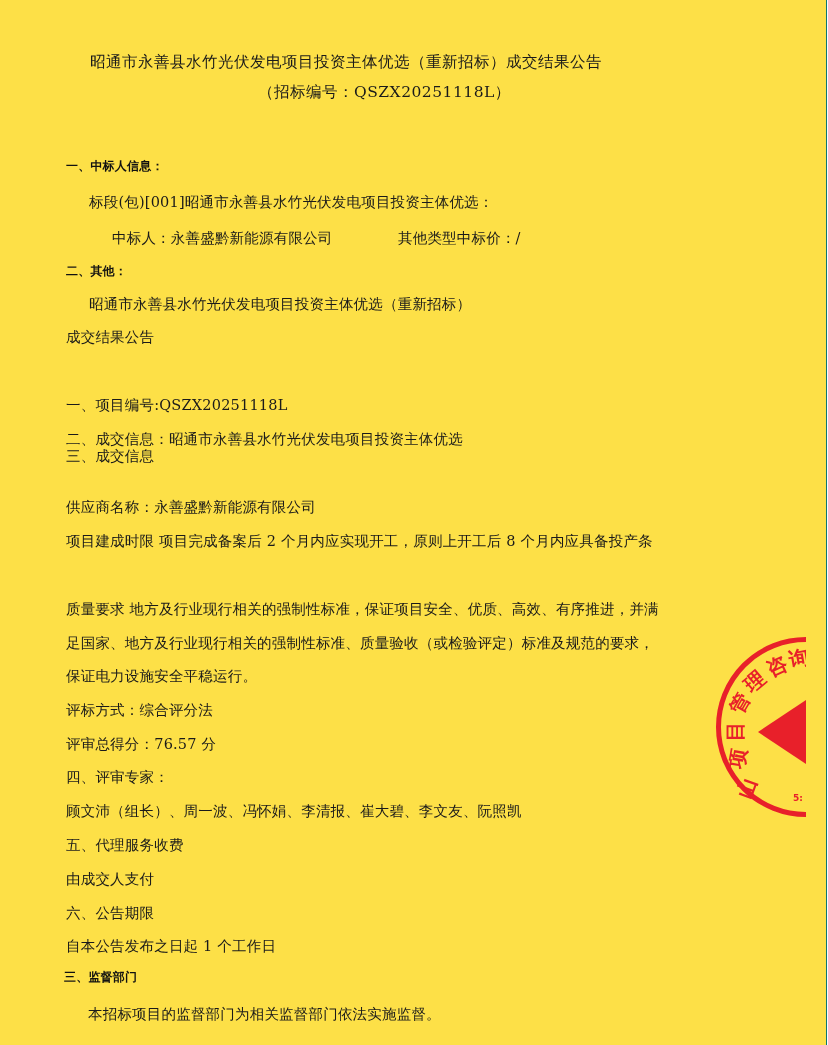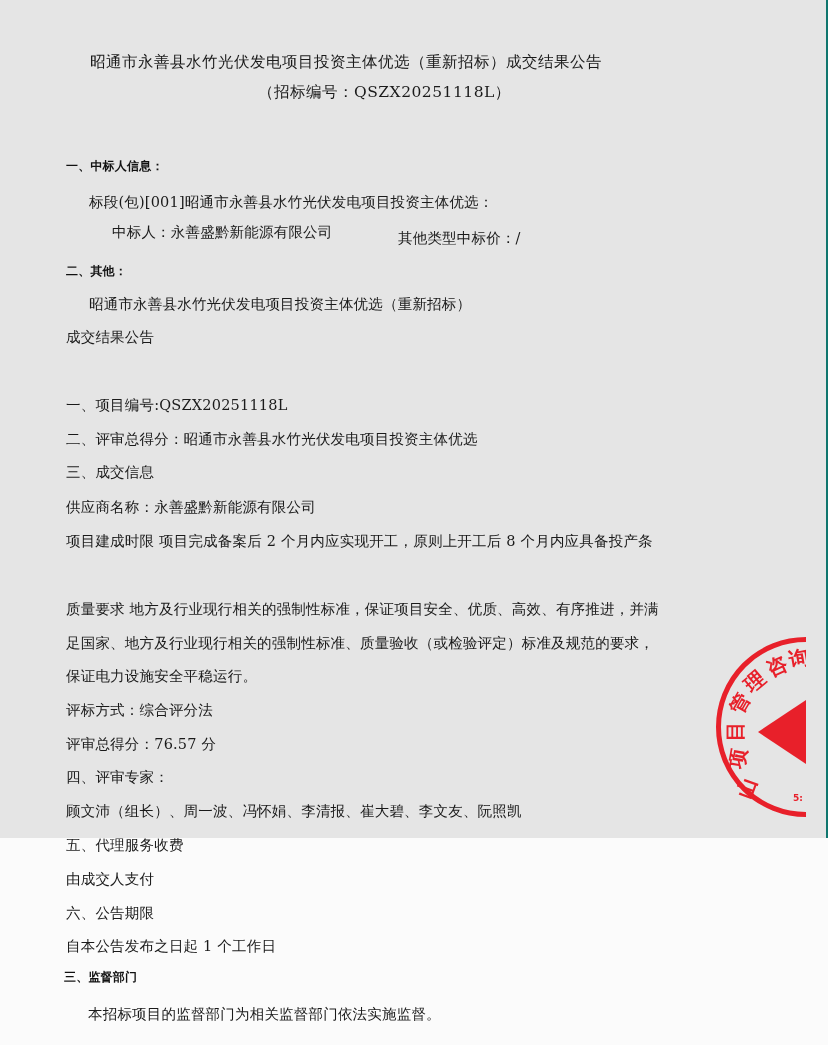--- a/index.html
+++ b/index.html
@@ -4,23 +4,23 @@
 <style>
   html, body { margin: 0; padding: 0; }
   body {
     width: 828px; height: 1045px; overflow: hidden;
     background: #fbfbfb;
     font-family: "DejaVu Serif", "Liberation Serif", serif;
     color: #1a1a1a;
     position: relative;
   }
   .page {
-    position: absolute; left: 0; top: 0; width: 826px; height: 838px;
-    background: #e5e5e5;
-    border-right: 3px solid #0f766e;
+    position: absolute; left: 0; top: 0; width: 826px; height: 1045px;
+    background: #fde047;
+    border-right: 1px solid #0f766e;
   }
   .line { position: absolute; white-space: nowrap; font-size: 14.5px; letter-spacing: 0.2px; }
   .title { font-size: 15.5px; letter-spacing: 0.5px; }
   .h { font-family: "DejaVu Sans", "Liberation Sans", sans-serif; font-weight: bold; font-size: 12px; color: #111; }
   .stamp {
     position: absolute; left: 716px; top: 637px; width: 180px; height: 180px;
     border: 5px solid #e8202a; border-radius: 50%;
     box-sizing: border-box;
   }
   .stamp-wrap { position: absolute; left: 0; top: 0; width: 806px; height: 1045px; overflow: hidden; pointer-events: none; }
@@ -37,30 +37,30 @@
 </head>
 <body>
 
 <div class="page">
 
   <div class="line title" style="left:90px; top:52px;">昭通市永善县水竹光伏发电项目投资主体优选（重新招标）成交结果公告</div>
   <div class="line title" style="left:258px; top:82px;text-align:center;">（招标编号：QSZX20251118L）</div>
 
   <div class="line h" style="left:66px; top:158px;">一、中标人信息：</div>
   <div class="line" style="left:89px; top:193px;">标段(包)[001]昭通市永善县水竹光伏发电项目投资主体优选：</div>
-  <div class="line" style="left:112px; top:223px;">中标人：永善盛黔新能源有限公司</div>
+  <div class="line" style="left:112px; top:229px;">中标人：永善盛黔新能源有限公司</div>
   <div class="line" style="left:398px; top:229px;">其他类型中标价：/</div>
 
   <div class="line h" style="left:66px; top:263px;">二、其他：</div>
   <div class="line" style="left:89px; top:295px;">昭通市永善县水竹光伏发电项目投资主体优选（重新招标）</div>
   <div class="line" style="left:66px; top:328px;">成交结果公告</div>
 
   <div class="line" style="left:66px; top:396px;">一、项目编号:QSZX20251118L</div>
-  <div class="line" style="left:66px; top:430px;">二、评审总得分：昭通市永善县水竹光伏发电项目投资主体优选</div>
-  <div class="line" style="left:66px; top:463px;">三、成交信息</div>
+  <div class="line" style="left:66px; top:430px;">二、成交信息：昭通市永善县水竹光伏发电项目投资主体优选</div>
+  <div class="line" style="left:66px; top:447px;">三、成交信息</div>
   <div class="line" style="left:66px; top:498px;">供应商名称：永善盛黔新能源有限公司</div>
   <div class="line" style="left:66px; top:532px;">项目建成时限 项目完成备案后 2 个月内应实现开工，原则上开工后 8 个月内应具备投产条</div>
   <div class="line" style="left:66px; top:600px;">质量要求 地方及行业现行相关的强制性标准，保证项目安全、优质、高效、有序推进，并满</div>
   <div class="line" style="left:66px; top:634px;">足国家、地方及行业现行相关的强制性标准、质量验收（或检验评定）标准及规范的要求，</div>
   <div class="line" style="left:66px; top:667px;">保证电力设施安全平稳运行。</div>
   <div class="line" style="left:66px; top:701px;">评标方式：综合评分法</div>
   <div class="line" style="left:66px; top:735px;">评审总得分：76.57 分</div>
   <div class="line" style="left:66px; top:768px;">四、评审专家：</div>
   <div class="line" style="left:66px; top:802px;">顾文沛（组长）、周一波、冯怀娟、李清报、崔大碧、李文友、阮照凯</div>
   <div class="line" style="left:66px; top:836px;">五、代理服务收费</div>

